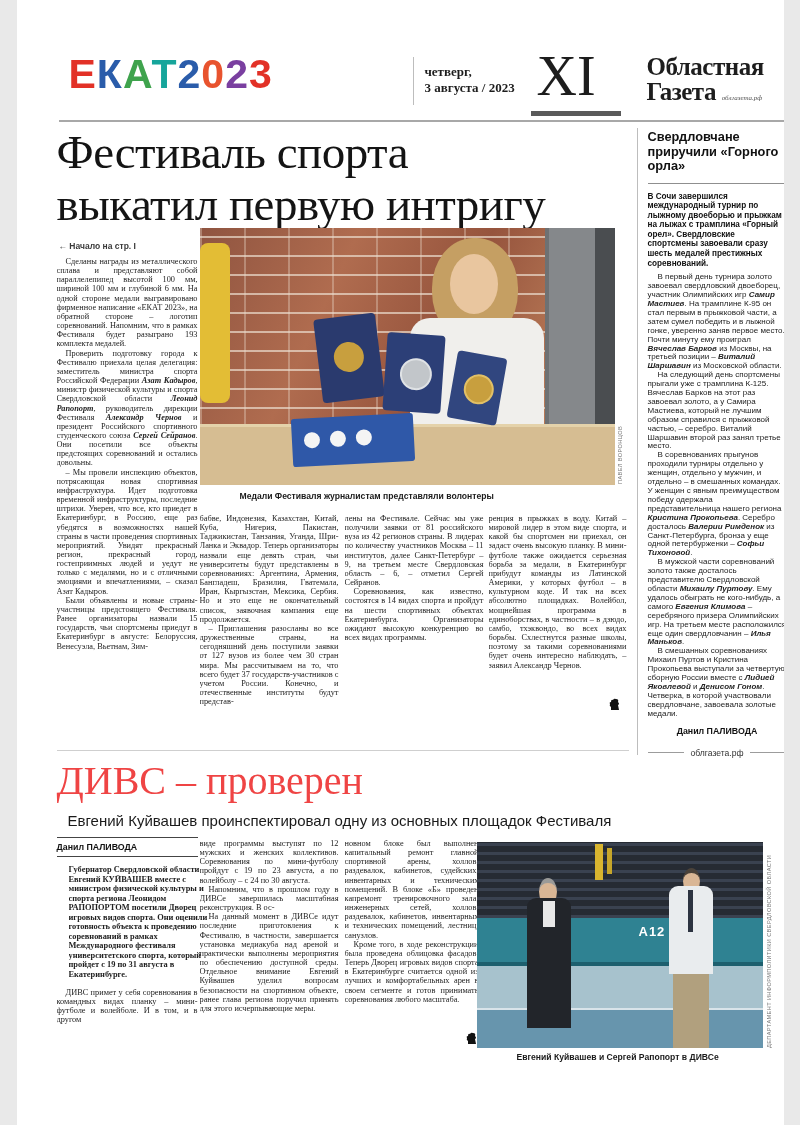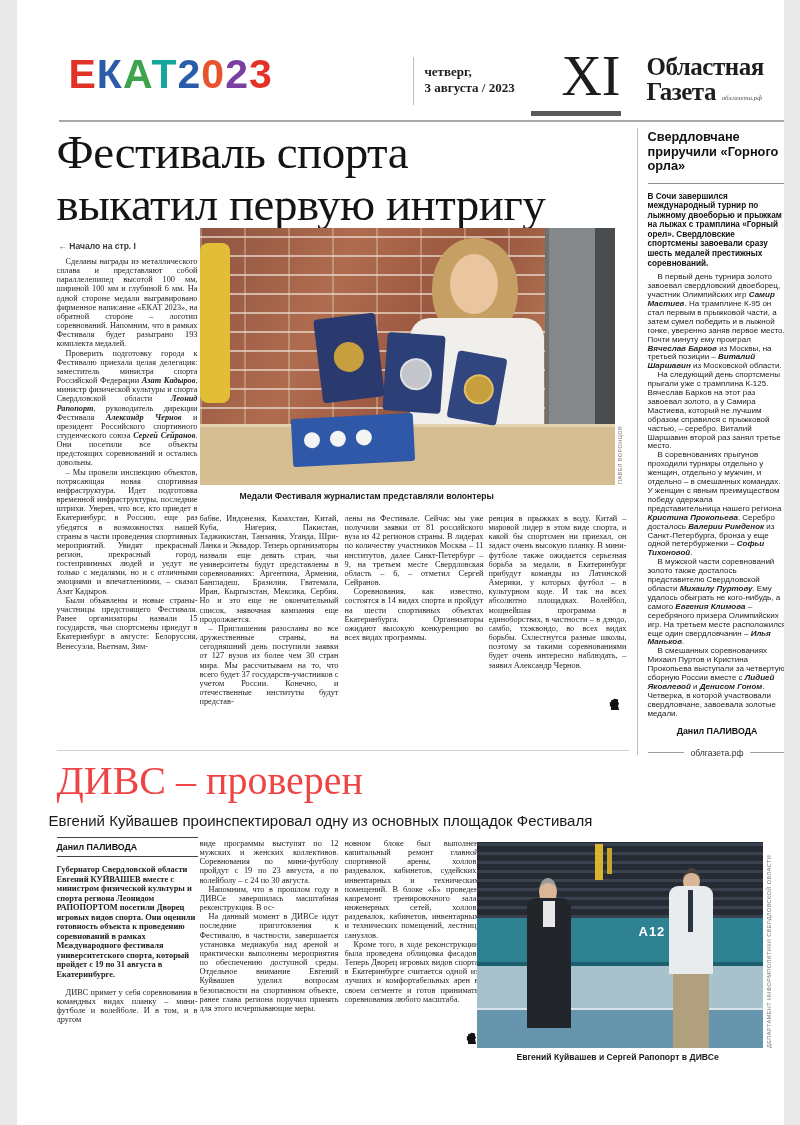--- a/index.html
+++ b/index.html
@@ -65,21 +65,21 @@
 <body>
 
 <div class="page">
 
   <div class="abs logo" style="left:52px;top:54px;"><span style="color: rgb(226, 49, 39);">Е</span><span style="color: rgb(42, 92, 170);">К</span><span style="color: rgb(63, 163, 77);">А</span><span style="color: rgb(22, 165, 155);">Т</span><span style="color: rgb(42, 92, 170);">2</span><span style="color: rgb(232, 83, 46);">0</span><span style="color: rgb(122, 63, 160);">2</span><span style="color: rgb(226, 49, 39);">3</span></div>
   <div class="abs vrule" style="left:396px;top:57px;width:1px;height:48px;"></div>
   <div class="abs dateblock" style="left:408px;top:64px;">
     <div>четверг,</div>
     <div>3 августа / 2023</div>
   </div>
-  <div class="abs pagenum" style="left:520px;top:48px;width:84px;text-align:right;">XI</div>
+  <div class="abs pagenum" style="left:520px;top:48px;width:84px;text-align:left;">XI</div>
   <div class="abs pagenum-bar" style="left:514px;top:111px;width:90px;height:5px;"></div>
   <div class="abs masthead" style="left:630px;top:54px;">
     <div>Областная</div>
     <div><span>Газета</span>
       <span class="site">облгазета.рф</span></div>
   </div>
   <div class="abs hrule" style="left:42px;top:120px;width:726px;height:2px;"></div>
 
   <div class="abs headline" style="left:40px;top:126px;width:585px;">
     <div>Фестиваль спорта</div>
@@ -154,25 +154,25 @@
     <div class="sb-foot">
       <span class="ln"></span>
       <span class="tx">облгазета.рф</span>
       <span class="ln"></span>
     </div>
   </div>
 
   <div class="abs" style="left:40px;top:750px;width:572px;height:1px;background:#cfcfcf;"></div>
 
   <div class="abs bheadline" style="left:40px;top:760px;">ДИВС – проверен</div>
-  <div class="abs bsub" style="left:32px;top:812px;width:600px;">Евгений Куйвашев проинспектировал одну из основных площадок Фестиваля</div>
+  <div class="abs bsub" style="left:51px;top:812px;width:600px;">Евгений Куйвашев проинспектировал одну из основных площадок Фестиваля</div>
 
   <div class="abs" style="left:40px;top:837px;width:141px;">
     <div class="authorblock">Данил ПАЛИВОДА</div>
-    <div class="bodycol blead" style="position:static;width:141px;">
+    <div class="bodycol blead" style="position:static;width:141px;margin-left:12px;">
         <p><span>Губернатор Свердловской области Евгений КУЙВАШЕВ вместе с министром физической культуры и спорта региона Леонидом РАПОПОРТОМ посетили Дворец игровых видов спорта. Они оценили готовность объекта к проведению соревнований в рамках Международного фестиваля университетского спорта, который пройдет с 19 по 31 августа в Екатеринбурге.</span></p>
       </div>
     <div class="bodycol" style="position:static;width:141px;margin-top:9px;">
         <p><span>ДИВС примет у себя соревнования в командных видах планку – мини-футболе и волейболе. И в том, и в другом</span></p>
       </div>
   </div>
   <div class="abs bodycol cont-first" style="left:183px;top:839px;width:139px;height:250px;">
       <p><span>виде программы выступят по 12 мужских и женских коллективов. Соревнования по мини-футболу пройдут с 19 по 23 августа, а по волейболу – с 24 по 30 августа.</span></p>
       <p><span>Напомним, что в прошлом году в ДИВСе завершилась масштабная реконструкция. В ос-</span></p>
       <p><span>На данный момент в ДИВСе идут последние приготовления к Фестивалю, в частности, завершается установка медиакуба над ареной и практически выполнены мероприятия по обеспечению доступной среды. Отдельное внимание Евгений Куйвашев уделил вопросам безопасности на спортивном объекте, ранее глава региона поручил принять для этого исчерпывающие меры.</span></p>

